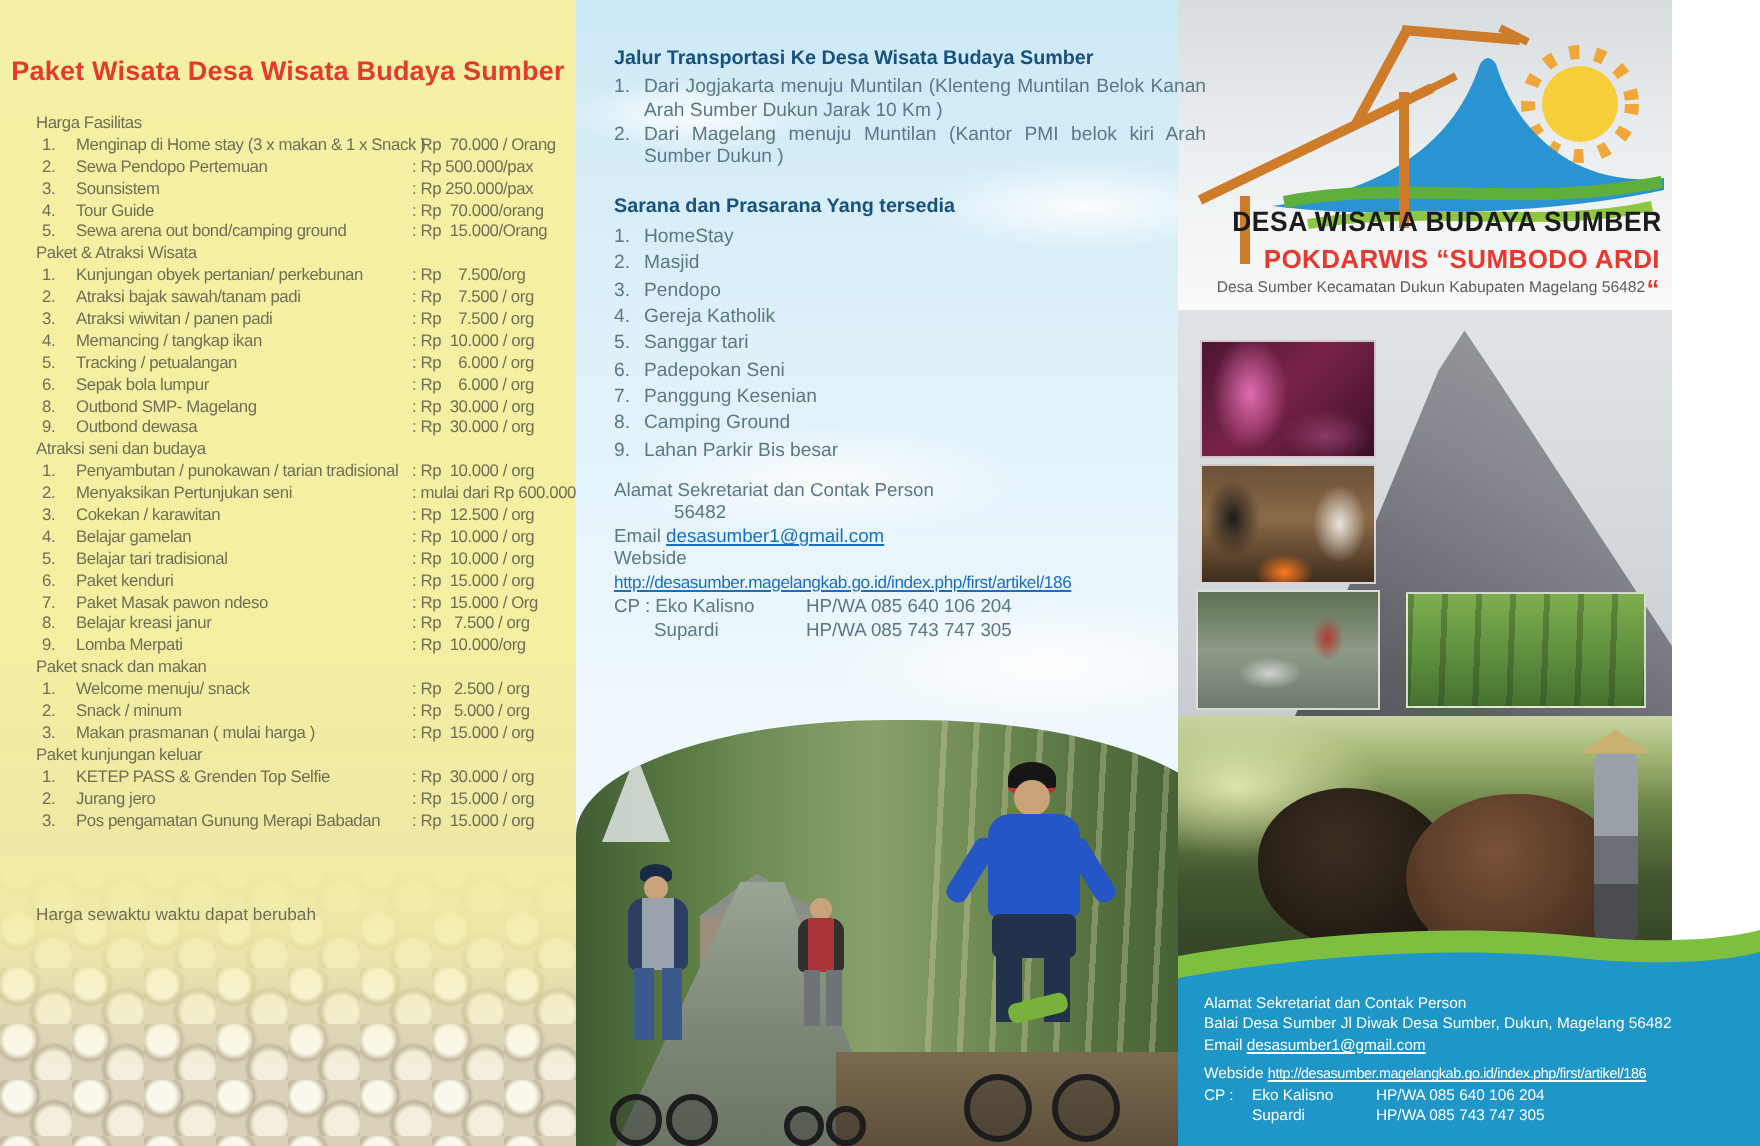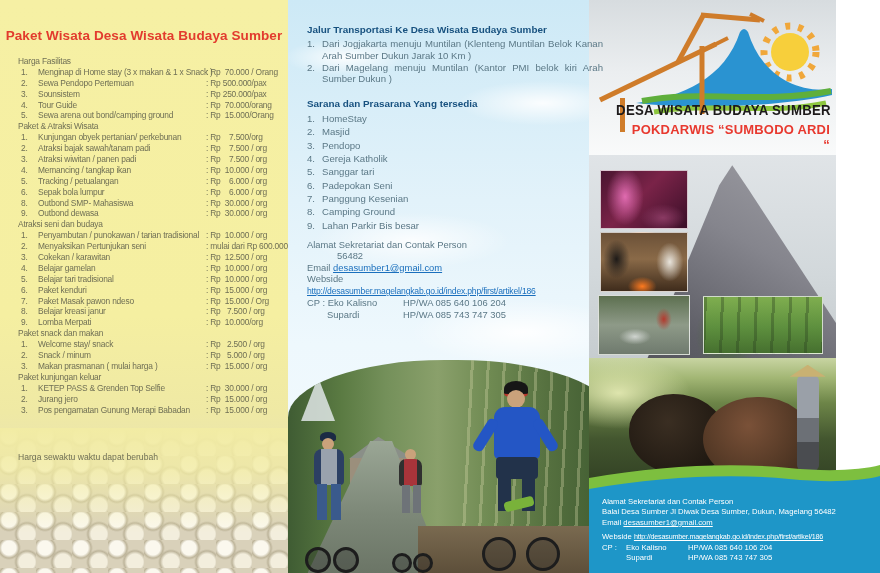--- a/index.html
+++ b/index.html
@@ -156,34 +156,34 @@
         <div class="lp-row"><span class="lp-num">3.</span><span class="lp-label">Sounsistem</span><span class="lp-price">: Rp 250.000/pax</span></div>
         <div class="lp-row"><span class="lp-num">4.</span><span class="lp-label">Tour Guide</span><span class="lp-price">: Rp  70.000/orang</span></div>
         <div class="lp-row"><span class="lp-num">5.</span><span class="lp-label">Sewa arena out bond/camping ground</span><span class="lp-price">: Rp  15.000/Orang</span></div>
         <div class="lp-head">Paket &amp; Atraksi Wisata</div>
         <div class="lp-row"><span class="lp-num">1.</span><span class="lp-label">Kunjungan obyek pertanian/ perkebunan</span><span class="lp-price">: Rp    7.500/org</span></div>
         <div class="lp-row"><span class="lp-num">2.</span><span class="lp-label">Atraksi bajak sawah/tanam padi</span><span class="lp-price">: Rp    7.500 / org</span></div>
         <div class="lp-row"><span class="lp-num">3.</span><span class="lp-label">Atraksi wiwitan / panen padi</span><span class="lp-price">: Rp    7.500 / org</span></div>
         <div class="lp-row"><span class="lp-num">4.</span><span class="lp-label">Memancing / tangkap ikan</span><span class="lp-price">: Rp  10.000 / org</span></div>
         <div class="lp-row"><span class="lp-num">5.</span><span class="lp-label">Tracking / petualangan</span><span class="lp-price">: Rp    6.000 / org</span></div>
         <div class="lp-row"><span class="lp-num">6.</span><span class="lp-label">Sepak bola lumpur</span><span class="lp-price">: Rp    6.000 / org</span></div>
-        <div class="lp-row"><span class="lp-num">8.</span><span class="lp-label">Outbond SMP- Mahasiswa</span><span class="lp-price">: Rp  30.000 / org</span></div>
+        <div class="lp-row"><span class="lp-num">8.</span><span class="lp-label">Outbond SMP- Magelang</span><span class="lp-price">: Rp  30.000 / org</span></div>
         <div class="lp-row"><span class="lp-num">9.</span><span class="lp-label">Outbond dewasa</span><span class="lp-price">: Rp  30.000 / org</span></div>
         <div class="lp-head">Atraksi seni dan budaya</div>
         <div class="lp-row"><span class="lp-num">1.</span><span class="lp-label">Penyambutan / punokawan / tarian tradisional</span><span class="lp-price">: Rp  10.000 / org</span></div>
         <div class="lp-row"><span class="lp-num">2.</span><span class="lp-label">Menyaksikan Pertunjukan seni</span><span class="lp-price">: mulai dari Rp 600.000</span></div>
         <div class="lp-row"><span class="lp-num">3.</span><span class="lp-label">Cokekan / karawitan</span><span class="lp-price">: Rp  12.500 / org</span></div>
         <div class="lp-row"><span class="lp-num">4.</span><span class="lp-label">Belajar gamelan</span><span class="lp-price">: Rp  10.000 / org</span></div>
         <div class="lp-row"><span class="lp-num">5.</span><span class="lp-label">Belajar tari tradisional</span><span class="lp-price">: Rp  10.000 / org</span></div>
         <div class="lp-row"><span class="lp-num">6.</span><span class="lp-label">Paket kenduri</span><span class="lp-price">: Rp  15.000 / org</span></div>
         <div class="lp-row"><span class="lp-num">7.</span><span class="lp-label">Paket Masak pawon ndeso</span><span class="lp-price">: Rp  15.000 / Org</span></div>
         <div class="lp-row"><span class="lp-num">8.</span><span class="lp-label">Belajar kreasi janur</span><span class="lp-price">: Rp   7.500 / org</span></div>
         <div class="lp-row"><span class="lp-num">9.</span><span class="lp-label">Lomba Merpati</span><span class="lp-price">: Rp  10.000/org</span></div>
         <div class="lp-head">Paket snack dan makan</div>
-        <div class="lp-row"><span class="lp-num">1.</span><span class="lp-label">Welcome stay/ snack</span><span class="lp-price">: Rp   2.500 / org</span></div>
+        <div class="lp-row"><span class="lp-num">1.</span><span class="lp-label">Welcome menuju/ snack</span><span class="lp-price">: Rp   2.500 / org</span></div>
         <div class="lp-row"><span class="lp-num">2.</span><span class="lp-label">Snack / minum</span><span class="lp-price">: Rp   5.000 / org</span></div>
         <div class="lp-row"><span class="lp-num">3.</span><span class="lp-label">Makan prasmanan ( mulai harga )</span><span class="lp-price">: Rp  15.000 / org</span></div>
         <div class="lp-head">Paket kunjungan keluar</div>
         <div class="lp-row"><span class="lp-num">1.</span><span class="lp-label">KETEP PASS  &amp; Grenden Top Selfie</span><span class="lp-price">: Rp  30.000 / org</span></div>
         <div class="lp-row"><span class="lp-num">2.</span><span class="lp-label">Jurang jero</span><span class="lp-price">: Rp  15.000 / org</span></div>
         <div class="lp-row"><span class="lp-num">3.</span><span class="lp-label">Pos pengamatan Gunung Merapi Babadan</span><span class="lp-price">: Rp  15.000 / org</span></div>
       </div>
     <div class="lp-note">Harga sewaktu waktu dapat berubah</div>
   </section>
 
@@ -315,20 +315,21 @@
         <path d="M80,60 L106,12" stroke-width="5"></path>
         <path d="M103,13 L162,18" stroke-width="5"></path>
         <path d="M152,12 L166,19" stroke-width="4"></path>
         <path d="M112,45 L130,36" stroke-width="4"></path>
         <rect x="22" y="96" width="5" height="34" fill="#cf7c2a" stroke="none"></rect>
       </g>
     </svg>
 
     <div class="rp-title">DESA WISATA BUDAYA SUMBER</div>
     <div class="rp-sub">POKDARWIS “SUMBODO ARDI “</div>
+    <div class="rp-addr">Desa Sumber Kecamatan Dukun Kabupaten Magelang 56482</div>
 
     <div class="merapi">
       <div class="volcano"></div>
       <div class="forest"></div>
     </div>
 
     <div class="ph dance"></div>
     <div class="ph cook"></div>
     <div class="ph river"></div>
     <div class="ph farm"></div>

